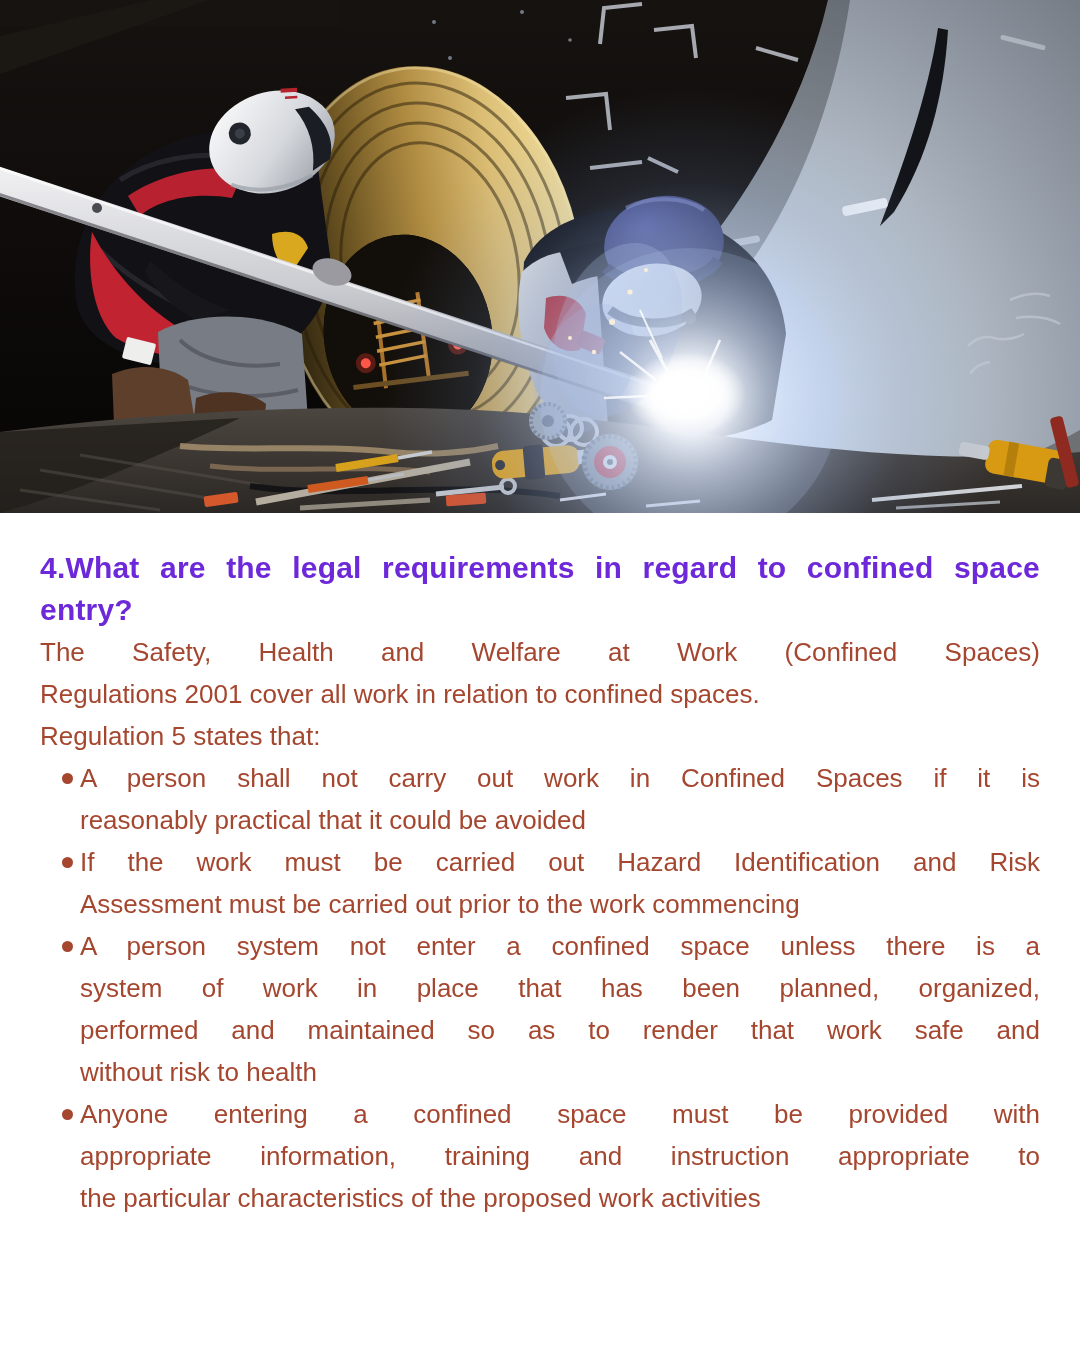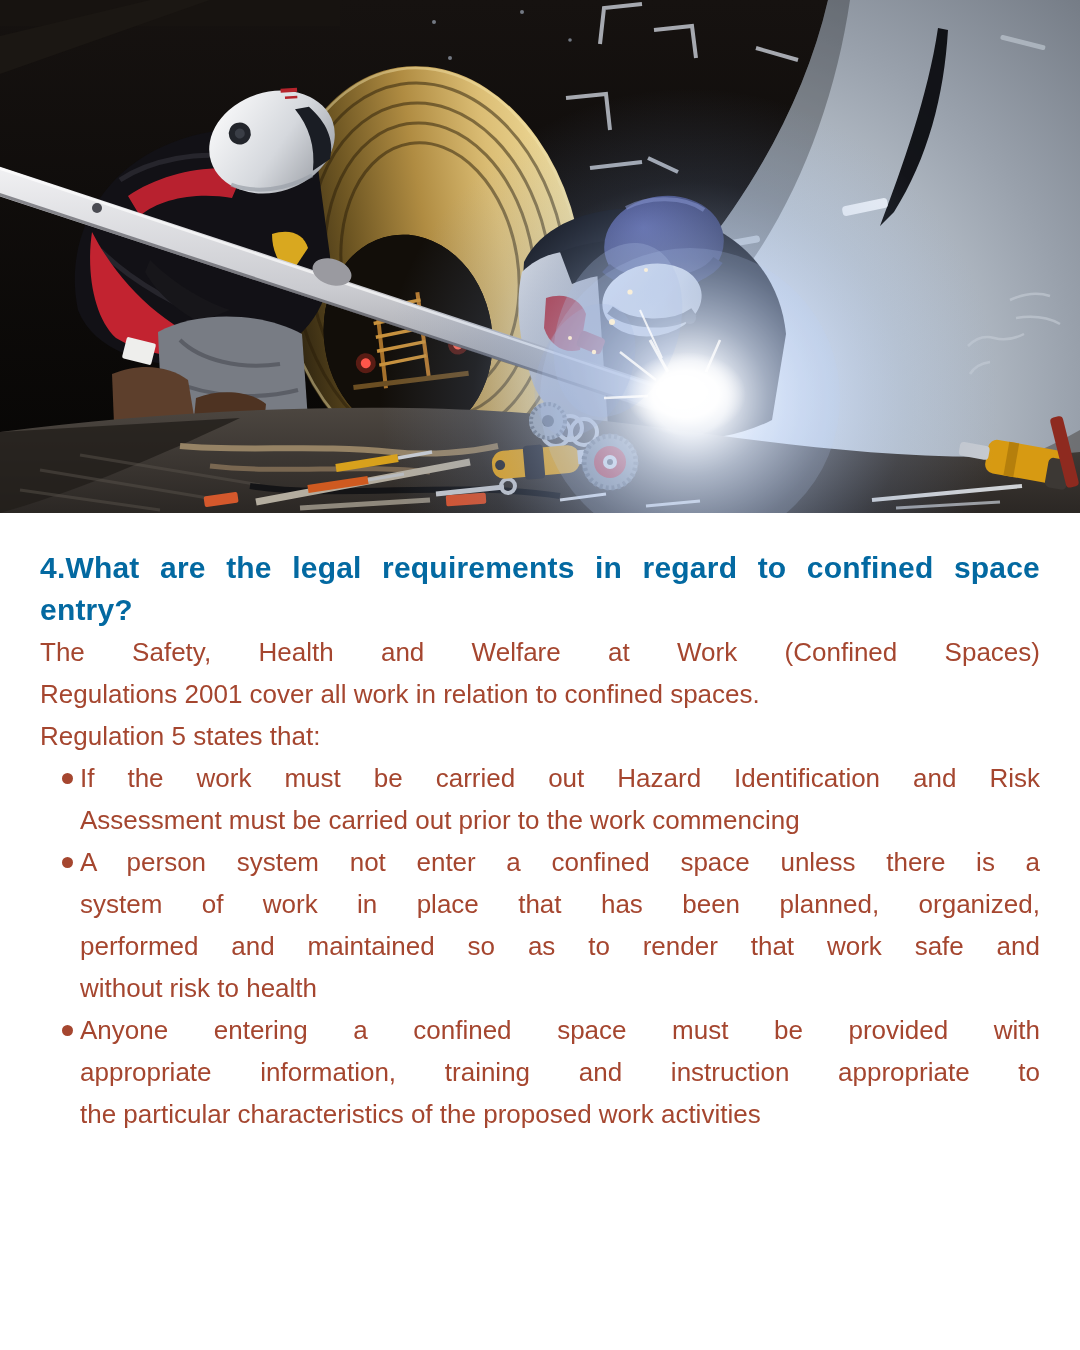--- a/index.html
+++ b/index.html
@@ -8,21 +8,21 @@
 
   .page { width:1080px; height:1350px; background:#ffffff; position:relative; }
 
   .photo { width:1080px; height:513px; display:block; background:#0a0806; }
   .photo svg { width:100%; height:100%; display:block; }
 
   .article { padding:34px 40px 0 40px; color:#a5462f; }
   .ln { font-size:26px; line-height:42px; white-space:nowrap; }
   .jl { text-align:justify; text-align-last:justify; white-space:normal; }
   .ll { text-align:right; text-align-last:left; white-space:normal; }
-  .heading { font-weight:700; color:#0369a1; letter-spacing:0.2px; }
+  .heading { font-weight:700; color:#6d28d9; letter-spacing:0.2px; }
   .heading .ln { font-size:30px; }
   .bullets { list-style:none; }
   .bullets li { position:relative; padding-left:40px; }
   .bullets .dot {
     position:absolute; left:22px; top:16px;
     width:11px; height:11px; border-radius:50%;
     background:#a5462f; display:block;
   }
 </style>
 </head>
@@ -327,20 +327,25 @@
     <p></p>
 
     <p>
       </p>
       <div class="ln ll">Regulation 5 states that:</div>
     <p></p>
 
     <ul class="bullets">
       <li>
         <span class="dot"></span>
+        <div class="ln jl">A person shall not carry out work in Confined Spaces if it is</div>
+        <div class="ln ll">reasonably practical that it could be avoided</div>
+      </li>
+      <li>
+        <span class="dot"></span>
         <div class="ln jl">If the work must be carried out Hazard Identification and Risk</div>
         <div class="ln ll">Assessment must be carried out prior to the work commencing</div>
       </li>
       <li>
         <span class="dot"></span>
         <div class="ln jl">A person system not enter a confined space unless there is a</div>
         <div class="ln jl">system of work in place that has been planned, organized,</div>
         <div class="ln jl">performed and maintained so as to render that work safe and</div>
         <div class="ln ll">without risk to health</div>
       </li>

